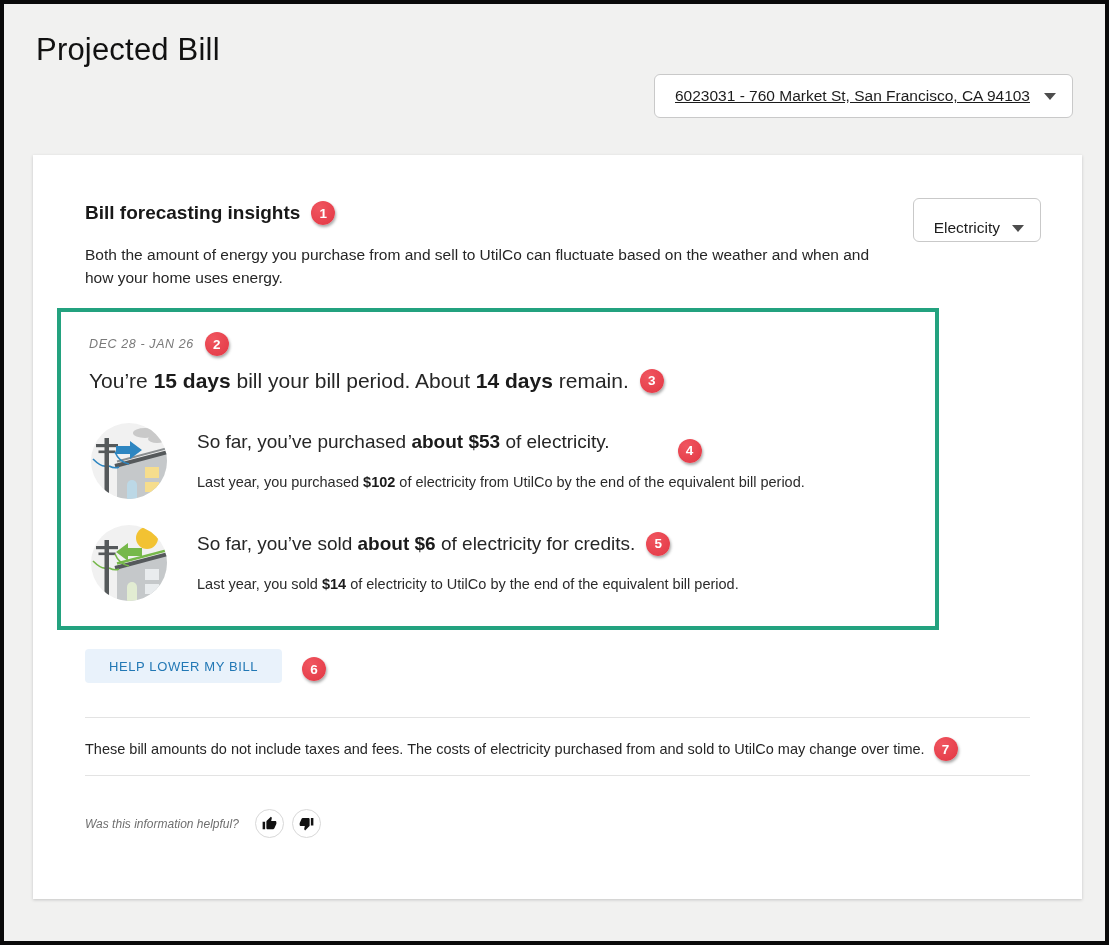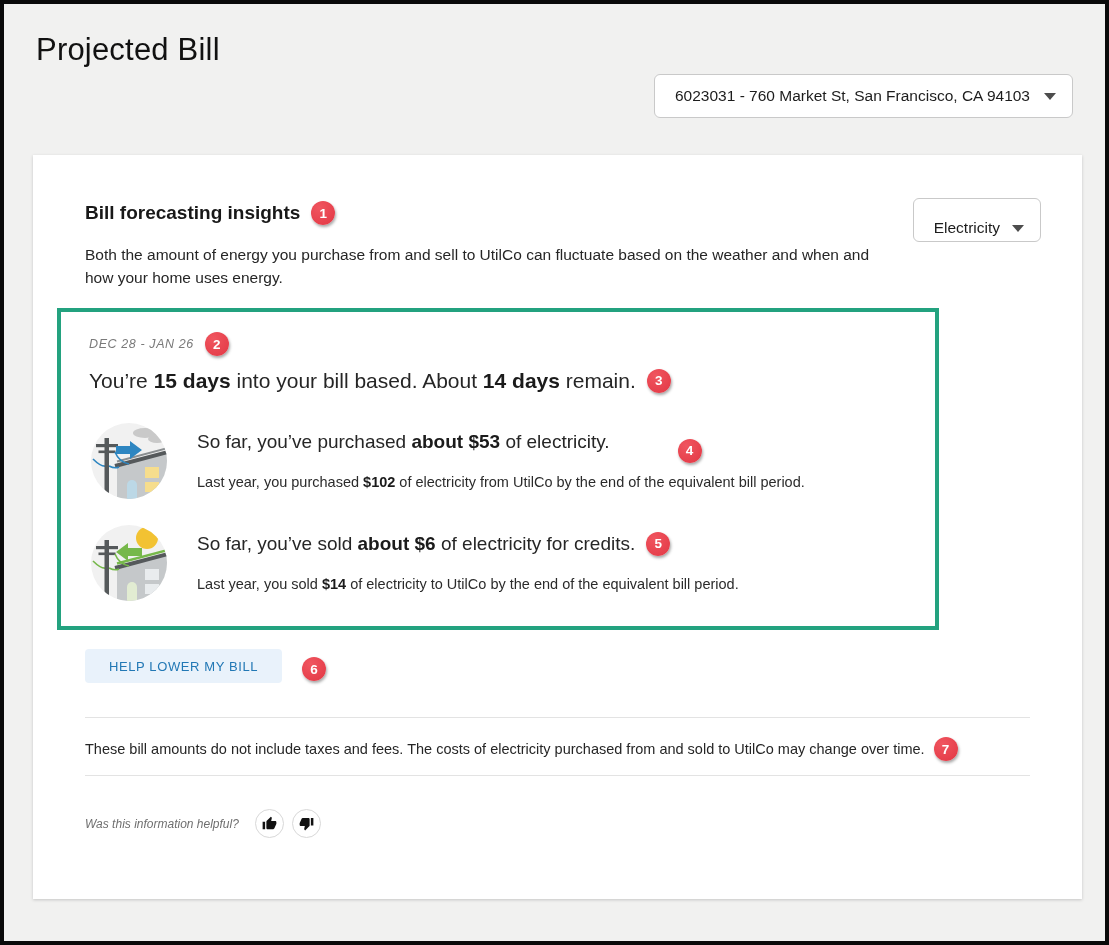--- a/index.html
+++ b/index.html
@@ -18,21 +18,21 @@
     position: absolute; left: 32px; top: 28px;
     font-size: 31px; font-weight: 400; color: #111;
     letter-spacing: 0.2px;
     text-align: center;
   }
   .account-select {
     position: absolute; right: 32px; top: 70px;
     height: 44px; padding: 0 16px 0 20px;
     background: #fff; border: 1px solid #c9c9c9; border-radius: 6px;
     display: flex; align-items: center; gap: 14px;
-    font-size: 15.5px; color: #1c1c1c; cursor: pointer;
+    font-size: 15.5px; color: #1c1c1c; cursor: pointer; text-decoration: underline;
   }
   .chev {
     width: 0; height: 0;
     border-left: 6.5px solid transparent; border-right: 6.5px solid transparent;
     border-top: 7.5px solid #4d4d4d;
   }
 
   
   .card {
     position: absolute; left: 29px; top: 151px;
@@ -164,21 +164,21 @@
   <p class="intro">Both the amount of energy you purchase from and sell to UtilCo can fluctuate based on the weather and when and how your home uses energy.</p>
 
   <div class="panel">
 
     <div class="date-range-row">
       <span class="date-range">DEC 28 - JAN 26</span>
       <span class="num-badge">2</span>
     </div>
 
     <div class="progress-line">
-      <span><span>You’re </span><b>15 days</b><span> into your bill based. About </span><b>14 days</b><span> remain.</span></span>
+      <span><span>You’re </span><b>15 days</b><span> bill your bill period. About </span><b>14 days</b><span> remain.</span></span>
       <span class="num-badge">3</span>
     </div>
 
     <div class="insight-row first">
       <svg class="illus" viewBox="0 0 80 80">
         <defs>
             <clipPath id="c1">
               <circle cx="40" cy="40" r="38"></circle>
             </clipPath>
           </defs>

